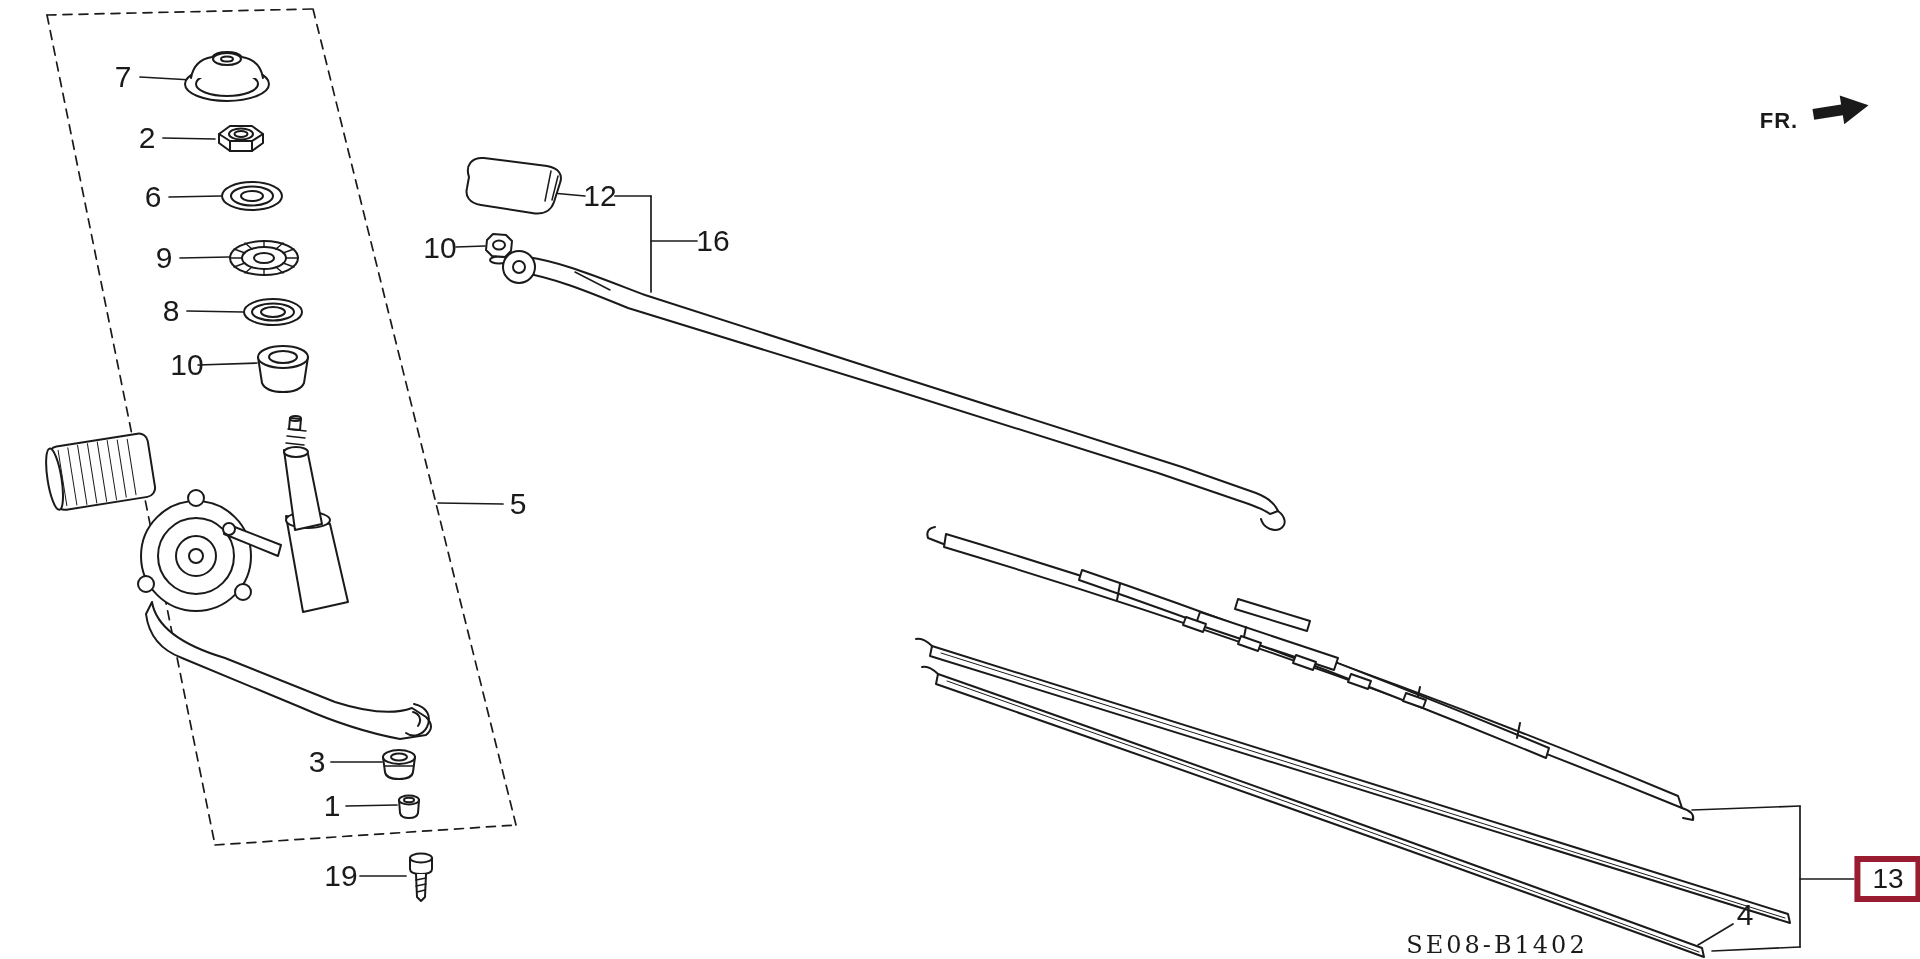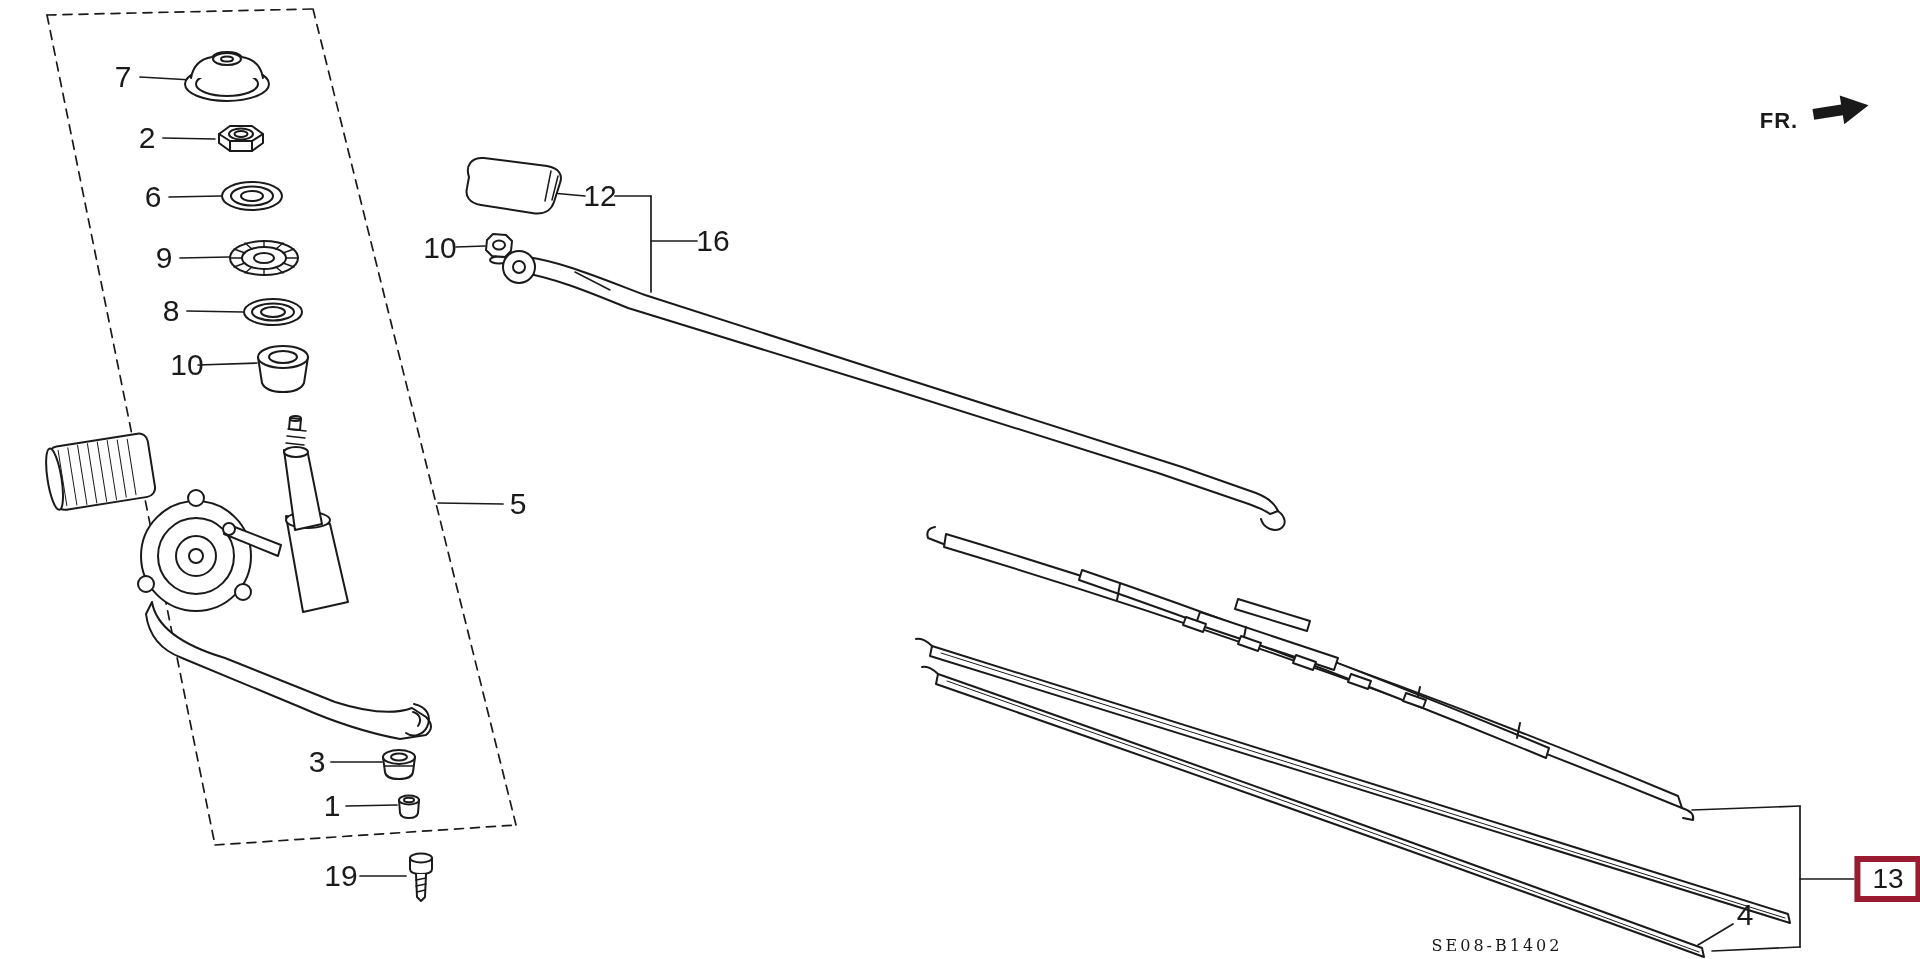--- a/index.html
+++ b/index.html
@@ -21,21 +21,21 @@
     position:absolute; transform:translate(-50%,-50%);
     border:6px solid var(--accent-color); background:#fff;
     font-size:28px; line-height:1; padding:3px 12px; cursor:pointer;
   }
   .fr-label {
     position:absolute; transform:translate(-50%,-50%);
     font-size:22px; font-weight:bold; letter-spacing:1px; white-space:nowrap;
   }
   .diagram-code {
     position:absolute; transform:translate(-50%,-50%);
-    font-family:"DejaVu Serif", serif; font-size:16px; letter-spacing:3px; white-space:nowrap;
+    font-family:"DejaVu Serif", serif; font-size:24px; letter-spacing:3px; white-space:nowrap;
   }
 </style>
 </head>
 <body>
 
 <div class="stage">
 
   <svg class="art" width="1920" height="959" viewBox="0 0 1920 959">
     <g fill="none" stroke="currentColor" stroke-width="2" stroke-linecap="round" stroke-linejoin="round">
 

